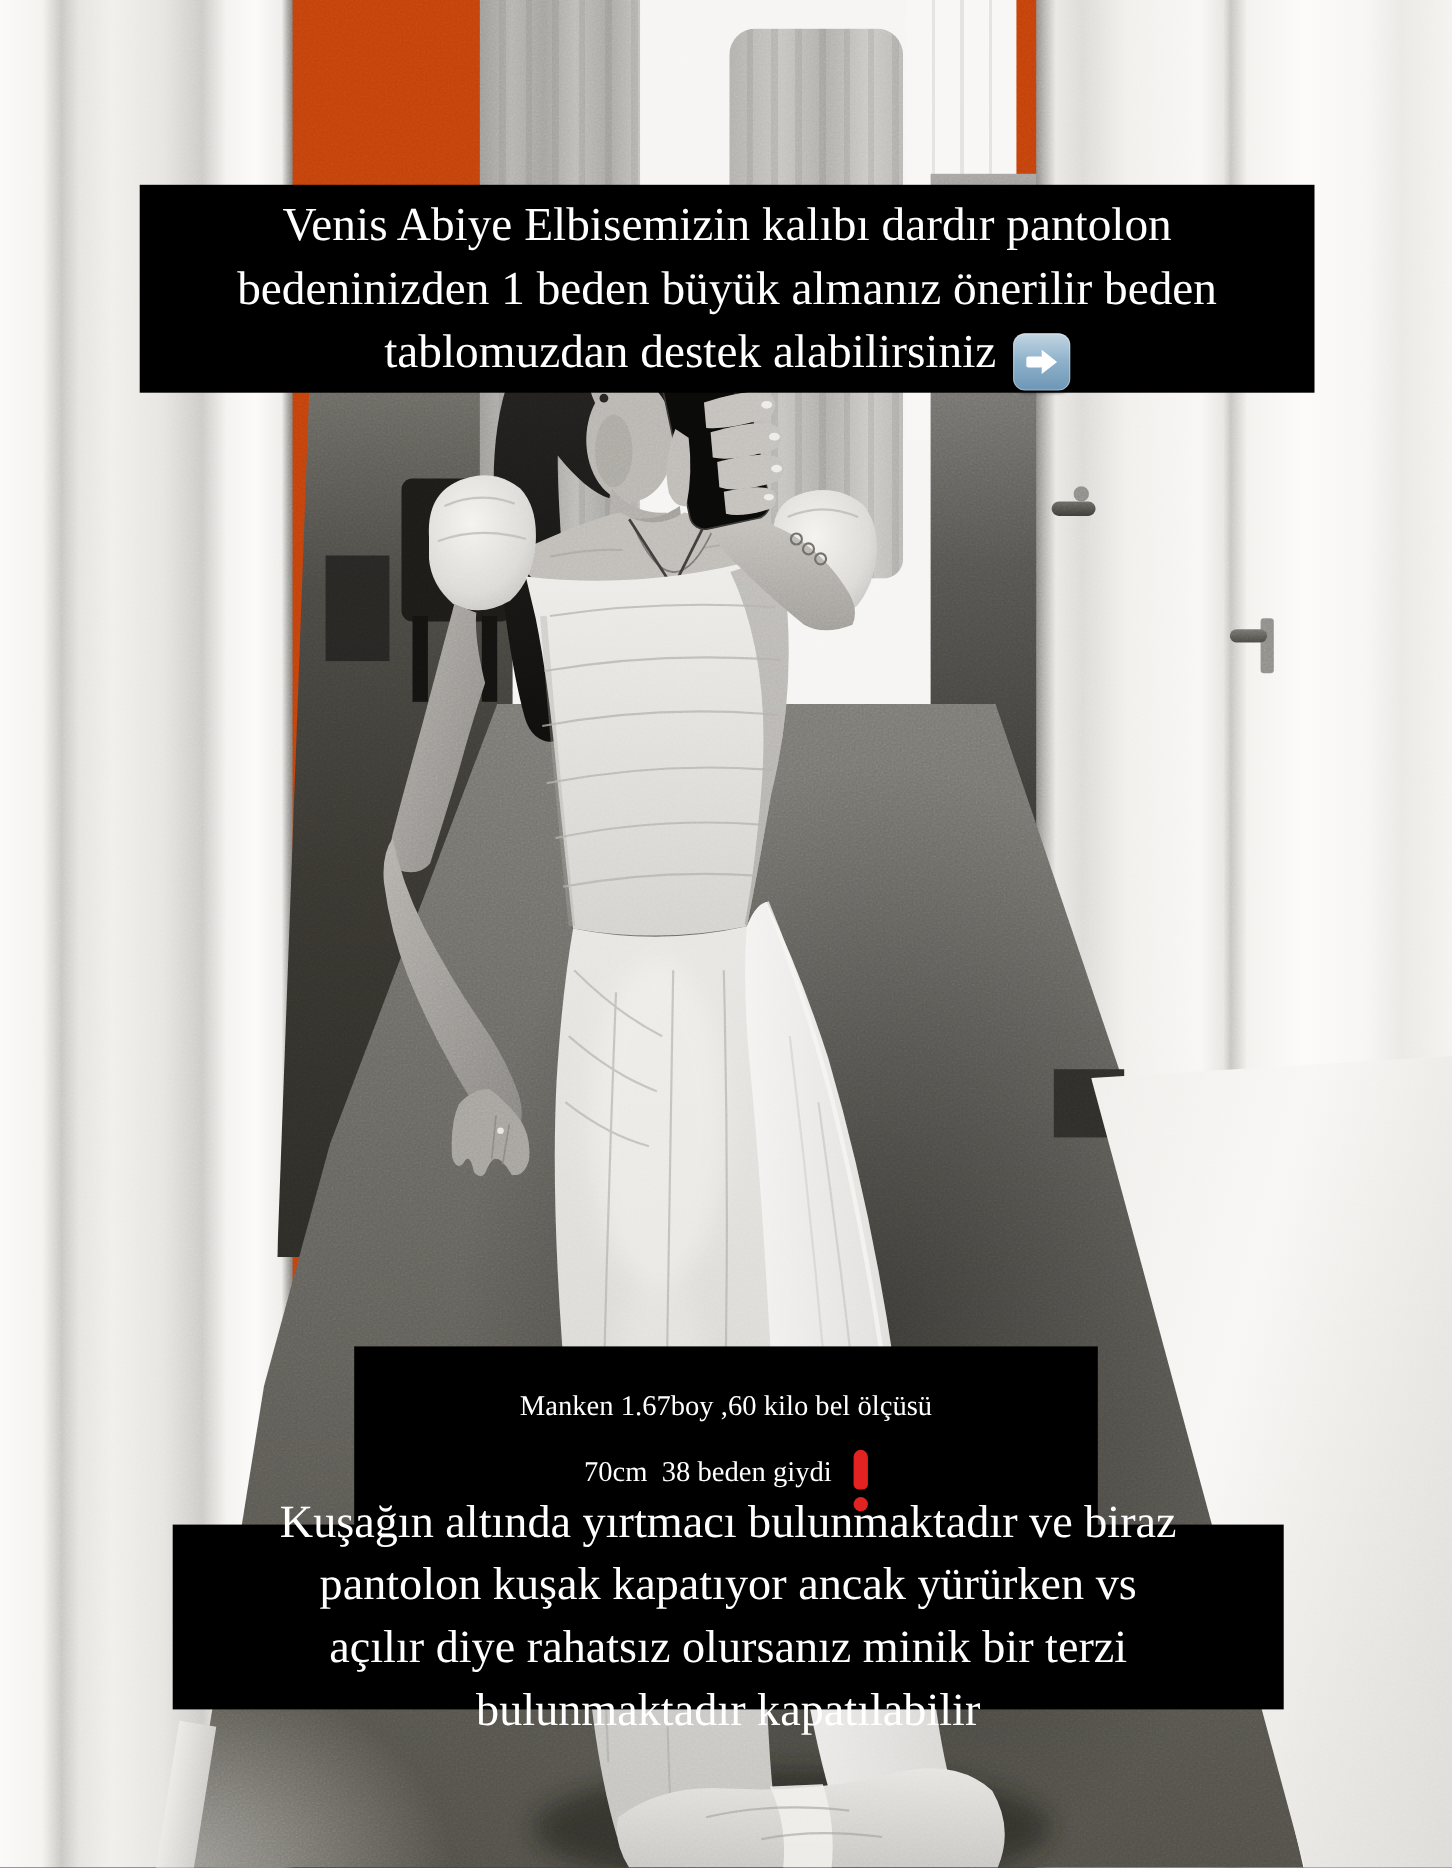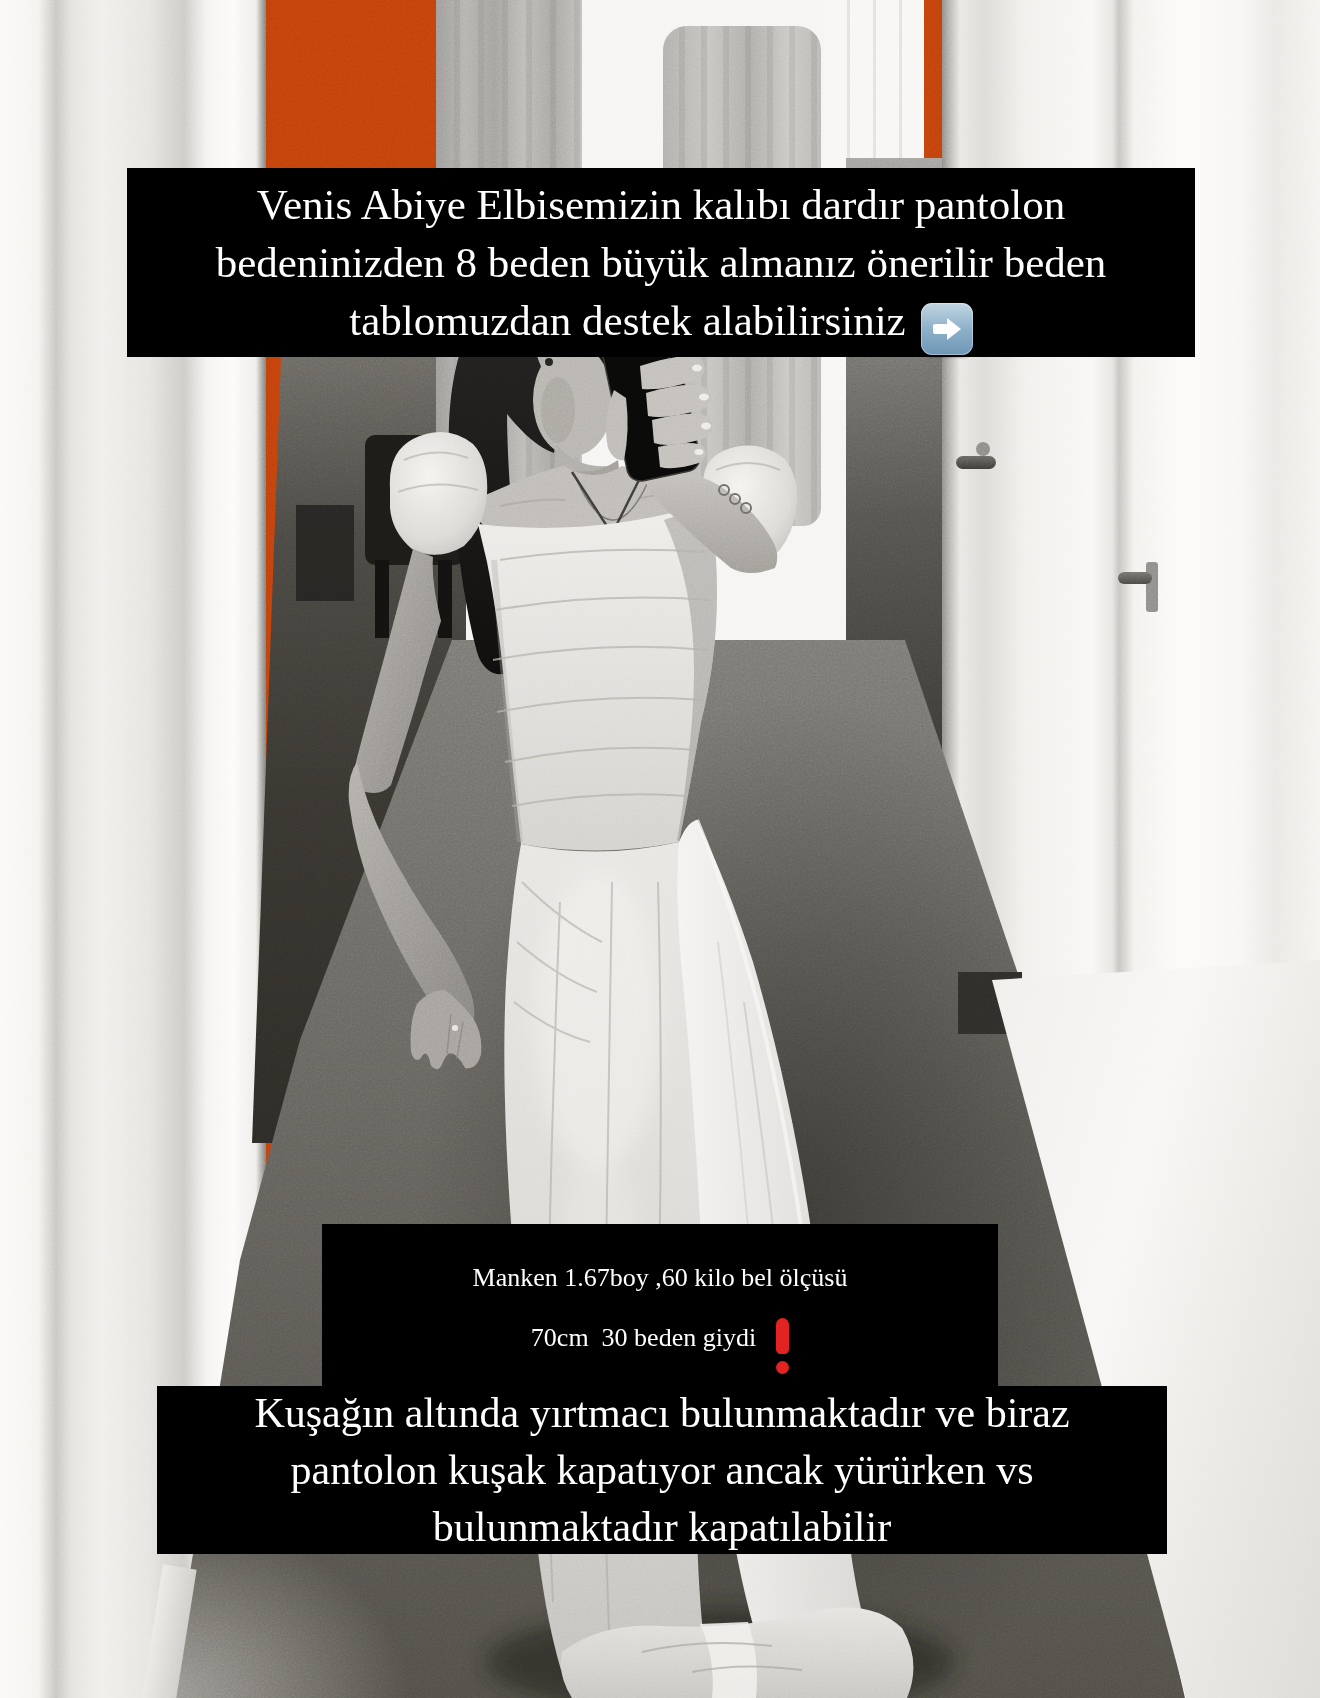--- a/index.html
+++ b/index.html
@@ -281,40 +281,41 @@
   <svg class="grain" width="1320" height="1698">
     <filter id="gf">
         <feTurbulence type="fractalNoise" baseFrequency="0.55" numOctaves="2" stitchTiles="stitch"></feTurbulence>
       <feColorMatrix type="saturate" values="0"></feColorMatrix>
       </filter>
     <rect width="1320" height="1698" filter="url(#gf)"></rect>
   </svg>
 
   <div class="banner" id="banner-top">
     <div class="bl">Venis Abiye Elbisemizin kalıbı dardır pantolon</div>
-    <div class="bl">bedeninizden 8 beden büyük almanız önerilir beden</div>
+    <div class="bl">bedeninizden 1 beden büyük almanız önerilir beden</div>
     <div class="bl row">
       <span>tablomuzdan destek alabilirsiniz</span>
       <span class="arrow-emoji">
         <span class="arrow-shaft"></span>
         <span class="arrow-head"></span>
       </span>
     </div>
   </div>
 
   <div class="banner" id="banner-mid">
     <div class="bl">Manken 1.67boy ,60 kilo bel ölçüsü</div>
     <div class="bl row">
-      <span>70cm  30 beden giydi</span>
+      <span>70cm  38 beden giydi</span>
       <span class="excl-emoji">
         <span class="excl-bar"></span>
         <span class="excl-dot"></span>
       </span>
     </div>
   </div>
 
   <div class="banner" id="banner-bottom">
     <div class="bl">Kuşağın altında yırtmacı bulunmaktadır ve biraz</div>
     <div class="bl">pantolon kuşak kapatıyor ancak yürürken vs</div>
+    <div class="bl">açılır diye rahatsız olursanız minik bir terzi</div>
     <div class="bl">bulunmaktadır kapatılabilir</div>
   </div>
 
 </div>
 
 </body></html>

